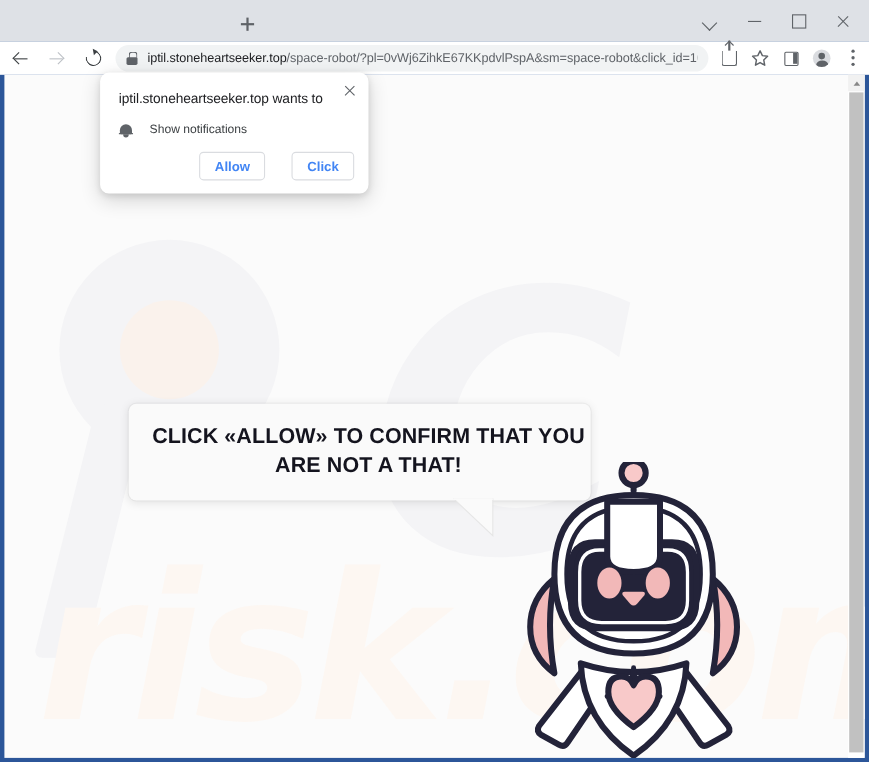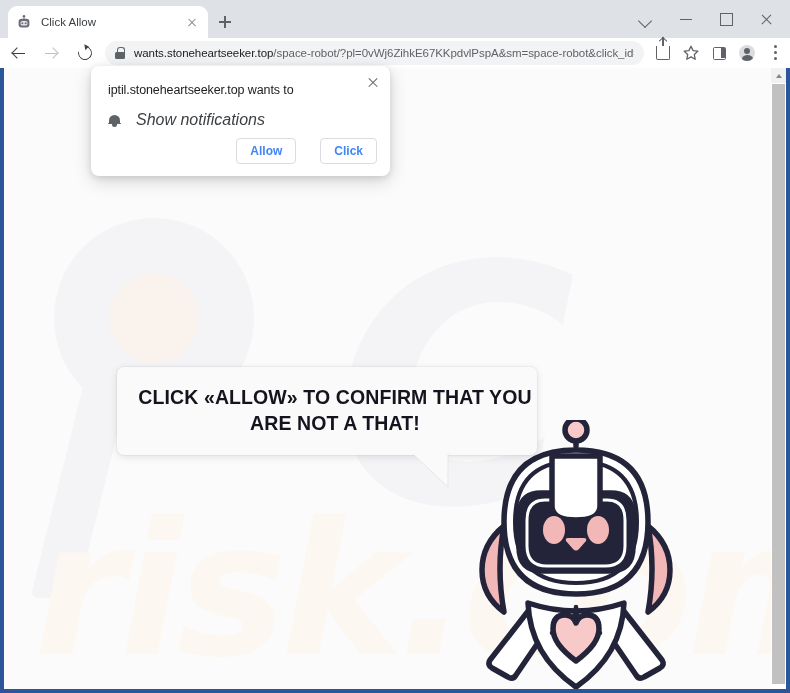--- a/index.html
+++ b/index.html
@@ -135,40 +135,40 @@
             display: flex; align-items: center; justify-content: center; }
   .bubble-text { font-size: 19.5px; font-weight: 700; color: #14141e;
                  text-align: center; line-height: 1.32; letter-spacing: .1px;
                  font-family: "Liberation Sans", sans-serif; margin-left: 16px; }
   .bubble-tail { position: absolute; left: 408px; top: 385px; width: 44px; height: 42px; }
 
   
   .robot { position: absolute; left: 462px; top: 352px; width: 230px; height: 310px; }
 
   
-  .perm { position: absolute; left: 91px; top: 66px; width: 299px; height: 110px;
+  .perm { position: absolute; left: 91px; top: 66px; width: 244px; height: 110px;
           background: #fff; border-radius: 8px;
           box-shadow: 0 2px 6px rgba(0,0,0,.10), 0 5px 18px rgba(0,0,0,.16); }
   .perm-close { position: absolute; right: 8px; top: 7px; width: 18px; height: 18px; }
   .perm-close::before, .perm-close::after { content:""; position:absolute;
     left: 3px; top: 8.5px; width: 12px; height: 1.2px; background: #5f6368; }
   .perm-close::before { transform: rotate(45deg); }
   .perm-close::after  { transform: rotate(-45deg); }
   .perm-title { position: absolute; left: 17px; top: 17px; font-size: 12.5px;
                 color: #202124; letter-spacing: -.1px; }
   .perm-row { position: absolute; left: 17px; top: 45px;
               display: flex; align-items: center; }
   .bell { width: 13px; height: 14px; position: relative; flex: 0 0 13px; }
   .bell::before { content:""; position:absolute; left:1px; top:1.5px; width:11px;
     height:9px; background:#5f6368; border-radius:5.5px 5.5px 1px 1px; }
   .bell::after { content:""; position:absolute; left:4.2px; top:11.2px; width:4.6px;
     height:2.6px; background:#5f6368; border-radius:0 0 2.5px 2.5px; }
   .bell i { position:absolute; left:0; top:9.6px; width:13px; height:1.5px;
     background:#5f6368; border-radius:1px; display:block; }
-  .perm-label { font-size: 16px; color: #3c4043; margin-left: 15px; font-style: italic; }
+  .perm-label { font-size: 11px; color: #3c4043; margin-left: 15px; }
   .perm-btns { position: absolute; right: 13px; bottom: 12px; display: flex; gap: 24px; }
   .pbtn { height: 26px; padding: 0 13px; border: 1px solid #dadce0;
           border-radius: 4px; background: #fff; color: #4285f4;
           font-size: 12px; font-weight: 600; line-height: 24px;
           font-family: "Liberation Sans", sans-serif; cursor: pointer; }
 
   
   .sb { position: absolute; right: 4px; top: 68px; width: 15px; height: 621px;
         background: #fff; }
   .sb-up { position: absolute; left: 0; top: 0; width: 15px; height: 15px;
@@ -178,34 +178,20 @@
     border-bottom:4px solid #868686; }
   .sb-thumb { position: absolute; left: 1px; top: 16px; width: 13px; height: 600px;
               background: #c1c1c1; }
 </style>
 </head>
 <body>
 
 <div id="frame">
 
   <div class="tabstrip">
-    <div class="tab">
-      <span class="tab-favicon">
-        <svg width="16" height="16" viewBox="0 0 16 16">
-          <circle cx="8" cy="2.3" r="1.3" fill="#6b6b7a"></circle>
-          <rect x="7.5" y="3.2" width="1" height="1.8" fill="#6b6b7a"></rect>
-          <rect x="2.6" y="4.8" width="10.8" height="8.6" rx="3" fill="#6b6b7a"></rect>
-          <rect x="4.6" y="7" width="6.8" height="4.6" rx="1.6" fill="#e8e8ec"></rect>
-          <circle cx="6.4" cy="9.2" r="1" fill="#6b6b7a"></circle>
-          <circle cx="9.6" cy="9.2" r="1" fill="#6b6b7a"></circle>
-        </svg>
-      </span>
-      <span class="tab-title">Click Allow</span>
-      <span class="tab-close"></span>
-    </div>
     <div class="newtab"></div>
 
     <div class="wincontrols">
       <div class="wc wc-chev"></div>
       <div class="wc wc-min"></div>
       <div class="wc wc-max"></div>
       <div class="wc wc-close"></div>
     </div>
   </div>
 
@@ -215,21 +201,21 @@
     </div>
     <div class="navbtn">
       <span class="arrow arrow-fwd fwd"></span>
     </div>
     <div class="navbtn">
       <span class="reload"></span>
     </div>
 
     <div class="omnibox">
       <span class="lock"></span>
-      <span class="url"><span>wants.stoneheartseeker.top</span><span class="dim">/space-robot/?pl=0vWj6ZihkE67KKpdvlPspA&amp;sm=space-robot&amp;click_id=169...</span></span>
+      <span class="url"><span>iptil.stoneheartseeker.top</span><span class="dim">/space-robot/?pl=0vWj6ZihkE67KKpdvlPspA&amp;sm=space-robot&amp;click_id=169...</span></span>
     </div>
 
     <div class="tbicon">
       <span class="share-ic"></span>
     </div>
     <div class="tbicon">
       <svg width="26" height="26" viewBox="0 0 26 26">
         <path d="M13 6.2l2.1 4.4 4.7.6-3.5 3.3.9 4.8-4.2-2.4-4.2 2.4.9-4.8-3.5-3.3 4.7-.6z" fill="none" stroke="#5f6368" stroke-width="1.3" stroke-linejoin="round"></path>
       </svg>
     </div>

